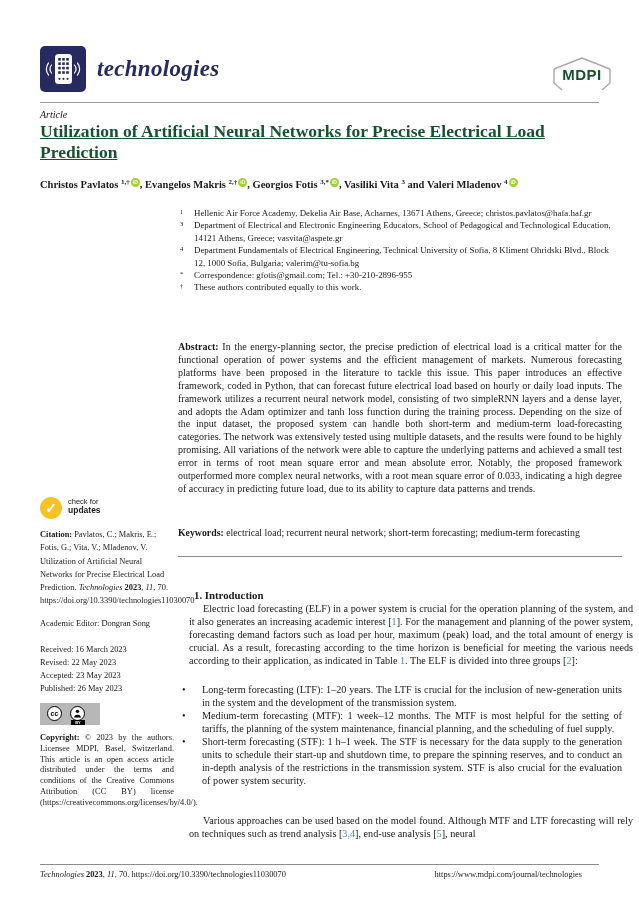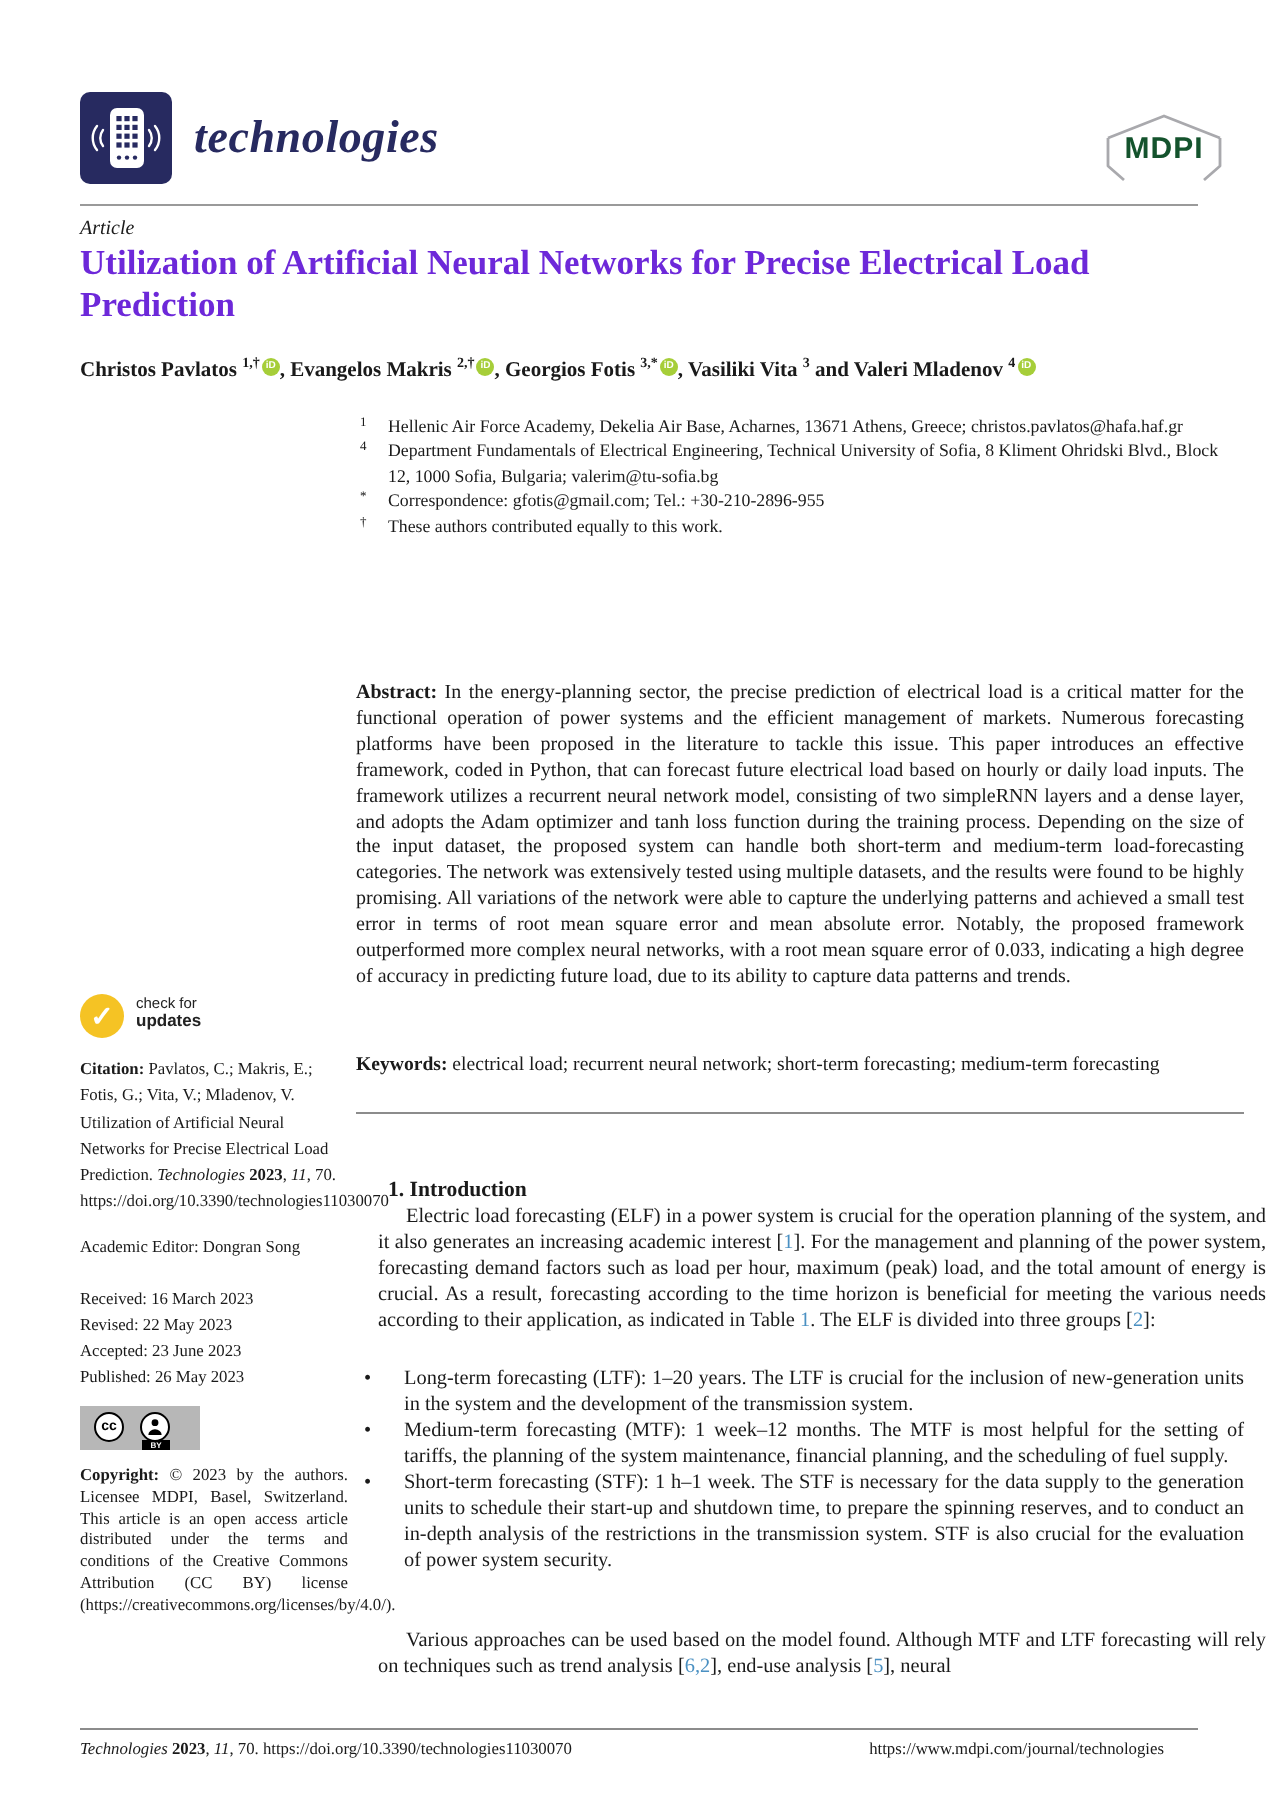--- a/index.html
+++ b/index.html
@@ -12,21 +12,21 @@
                 font-style:italic;color:#272a60;letter-spacing:.3px;}
   .mdpi-logo{position:absolute;left:551px;top:55px;width:62px;height:40px;}
   .mdpi-text{position:absolute;left:0;top:11px;width:62px;text-align:center;
              font-family:"Liberation Sans",sans-serif;font-size:15px;font-weight:bold;
              color:#14532d;letter-spacing:.5px;}
   .header-rule{position:absolute;left:40px;top:102px;width:559px;height:1px;background:#9a9a9a;}
 
   
   .article-label{position:absolute;left:40px;top:109px;font-size:10px;font-style:italic;}
   .title{position:absolute;left:40px;top:121px;width:545px;margin:0;font-size:17.5px;
-         line-height:21px;font-weight:bold;color:#6d28d9;}
+         line-height:21px;font-weight:bold;color:#14532d;text-decoration:underline;}
   .authors{position:absolute;left:40px;top:177px;width:585px;font-size:10.5px;font-weight:bold;}
   .authors sup{font-size:7px;}
   .orcid{display:inline-block;width:9px;height:9px;border-radius:50%;background:#a6ce39;
          color:#fff;font-family:"Liberation Sans",sans-serif;font-size:5px;font-weight:bold;
          line-height:9px;text-align:center;vertical-align:4px;margin-left:1px;}
 
   
   .affils{position:absolute;left:178px;top:207px;width:444px;font-size:8.9px;line-height:12.4px;}
   .affil-row{position:relative;padding-left:16px;text-align:left;}
   .affil-marker{position:absolute;left:2px;top:-1px;font-size:6.5px;}
@@ -127,55 +127,56 @@
 
   <div class="article-label">Article</div>
   <h1 class="title">Utilization of Artificial Neural Networks for Precise Electrical Load Prediction</h1>
 
   <div class="authors">
     <span><span>Christos Pavlatos</span> <sup>1,†</sup><span class="orcid">iD</span><span>, </span></span><span><span>Evangelos Makris</span> <sup>2,†</sup><span class="orcid">iD</span><span>, </span></span><span><span>Georgios Fotis</span> <sup>3,*</sup><span class="orcid">iD</span><span>, </span></span><span><span>Vasiliki Vita</span> <sup>3</sup><span> and </span></span><span><span>Valeri Mladenov</span> <sup>4</sup><span class="orcid">iD</span><span></span></span>
   </div>
 
   <div class="affils">
     <div class="affil-row"><span class="affil-marker">1</span><span>Hellenic Air Force Academy, Dekelia Air Base, Acharnes, 13671 Athens, Greece; christos.pavlatos@hafa.haf.gr</span></div>
+    <div class="affil-row"><span class="affil-marker">3</span><span>Department of Electrical and Electronic Engineering Educators, School of Pedagogical and Technological Education, 14121 Athens, Greece; vasvita@aspete.gr</span></div>
     <div class="affil-row"><span class="affil-marker">4</span><span>Department Fundamentals of Electrical Engineering, Technical University of Sofia, 8 Kliment Ohridski Blvd., Block 12, 1000 Sofia, Bulgaria; valerim@tu-sofia.bg</span></div>
     <div class="affil-row"><span class="affil-marker">*</span><span>Correspondence: gfotis@gmail.com; Tel.: +30-210-2896-955</span></div>
     <div class="affil-row"><span class="affil-marker">†</span><span>These authors contributed equally to this work.</span></div>
   </div>
 
   <div class="abstract"><span style="font-weight: bold;">Abstract: </span><span>In the energy-planning sector, the precise prediction of electrical load is a critical matter for the functional operation of power systems and the efficient management of markets. Numerous forecasting platforms have been proposed in the literature to tackle this issue. This paper introduces an effective framework, coded in Python, that can forecast future electrical load based on hourly or daily load inputs. The framework utilizes a recurrent neural network model, consisting of two simpleRNN layers and a dense layer, and adopts the Adam optimizer and tanh loss function during the training process. Depending on the size of the input dataset, the proposed system can handle both short-term and medium-term load-forecasting categories. The network was extensively tested using multiple datasets, and the results were found to be highly promising. All variations of the network were able to capture the underlying patterns and achieved a small test error in terms of root mean square error and mean absolute error. Notably, the proposed framework outperformed more complex neural networks, with a root mean square error of 0.033, indicating a high degree of accuracy in predicting future load, due to its ability to capture data patterns and trends.</span></div>
   <div class="keywords"><span style="font-weight: bold;">Keywords: </span><span>electrical load; recurrent neural network; short-term forecasting; medium-term forecasting</span></div>
   <div class="main-rule"></div>
 
   <h2 class="sec-heading">1. Introduction</h2>
   <p class="body-p p1"><span>Electric load forecasting (ELF) in a power system is crucial for the operation planning of the system, and it also generates an increasing academic interest [</span><span class="ref">1</span><span>]. For the management and planning of the power system, forecasting demand factors such as load per hour, maximum (peak) load, and the total amount of energy is crucial. As a result, forecasting according to the time horizon is beneficial for meeting the various needs according to their application, as indicated in Table </span><span class="ref">1</span><span>. The ELF is divided into three groups [</span><span class="ref">2</span><span>]:</span></p>
 
   <div class="bullets">
     <div class="bullet-row"><span class="bullet-dot">•</span><span>Long-term forecasting (LTF): 1–20 years. The LTF is crucial for the inclusion of new-generation units in the system and the development of the transmission system.</span></div>
     <div class="bullet-row"><span class="bullet-dot">•</span><span>Medium-term forecasting (MTF): 1 week–12 months. The MTF is most helpful for the setting of tariffs, the planning of the system maintenance, financial planning, and the scheduling of fuel supply.</span></div>
     <div class="bullet-row"><span class="bullet-dot">•</span><span>Short-term forecasting (STF): 1 h–1 week. The STF is necessary for the data supply to the generation units to schedule their start-up and shutdown time, to prepare the spinning reserves, and to conduct an in-depth analysis of the restrictions in the transmission system. STF is also crucial for the evaluation of power system security.</span></div>
   </div>
 
-  <p class="body-p p2"><span>Various approaches can be used based on the model found. Although MTF and LTF forecasting will rely on techniques such as trend analysis [</span><span class="ref">6,2</span><span>], end-use analysis [</span><span class="ref">5</span><span>], neural</span></p>
+  <p class="body-p p2"><span>Various approaches can be used based on the model found. Although MTF and LTF forecasting will rely on techniques such as trend analysis [</span><span class="ref">3,4</span><span>], end-use analysis [</span><span class="ref">5</span><span>], neural</span></p>
 
   <div class="check-badge">
     <span class="check-circle">✓</span>
     <span class="check-text">
       <span>check for</span><br>
       <b>updates</b>
     </span>
   </div>
 
   <div class="citation"><span style="font-weight: bold;">Citation: </span><span>Pavlatos, C.; Makris, E.; Fotis, G.; Vita, V.; Mladenov, V. Utilization of Artificial Neural Networks for Precise Electrical Load Prediction. </span><span style="font-style: italic;">Technologies </span><span style="font-weight: bold;">2023</span><span>, </span><span style="font-style: italic;">11</span><span>, 70. https://doi.org/10.3390/technologies11030070</span></div>
   <div class="academic-editor">Academic Editor: Dongran Song</div>
 
   <div class="dates">
     <div>Received: 16 March 2023</div>
     <div>Revised: 22 May 2023</div>
-    <div>Accepted: 23 June 2023</div>
+    <div>Accepted: 23 May 2023</div>
     <div>Published: 26 May 2023</div>
   </div>
 
   <div class="cc-badge">
     <span class="cc-circle cc-c1">cc</span>
     <span class="cc-circle cc-c2">
       <svg width="9" height="9" viewBox="0 0 10 10" style="margin-top:2px;">
         <circle cx="5" cy="2.6" r="1.9" fill="#000"></circle>
         <path d="M1.3 9.5 a3.7 3.2 0 0 1 7.4 0 z" fill="#000"></path>
       </svg>

